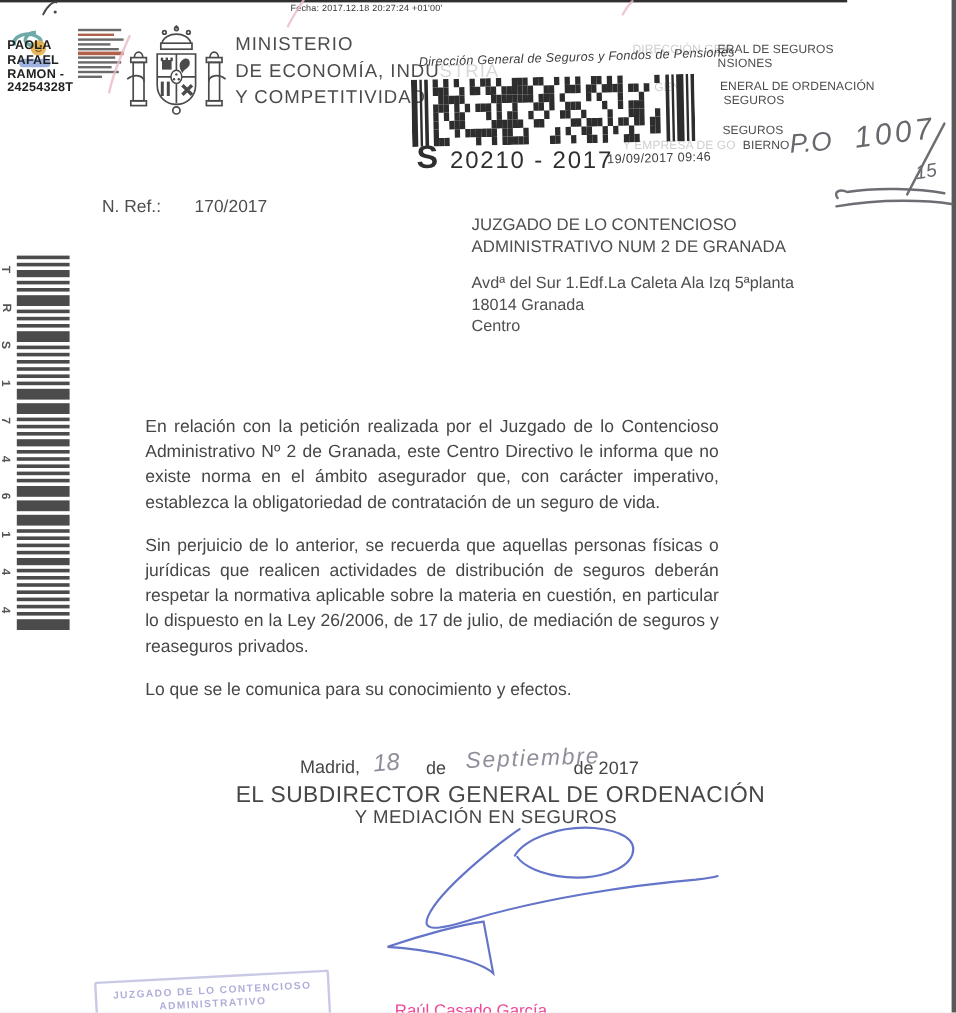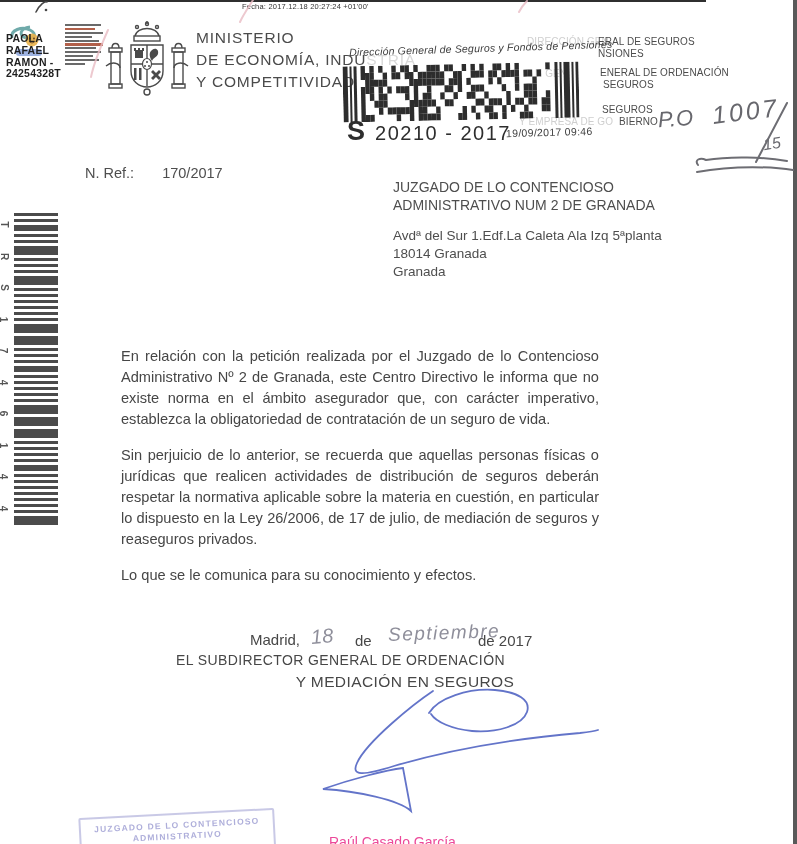--- a/index.html
+++ b/index.html
@@ -68,21 +68,21 @@
              text-align:justify;color:#464646;}
   .body-text p{margin:0 0 15px 16px;}
 
   
   .tk{font-size:15px;color:#474747;white-space:nowrap;}
   .place{left:250px;top:631px;}
   .hwday{left:311px;top:625px;font-size:20px;color:#8f8f9b;transform:rotate(-5deg);}
   .de1{left:355px;top:632px;}
   .hwmonth{left:388px;top:622px;font-size:19px;color:#8f8f9b;letter-spacing:1.5px;transform:rotate(-2deg);z-index:4;}
   .year{left:478px;top:632px;}
-  .sub1{left:176px;top:652px;width:450px;text-align:left;font-size:14px;letter-spacing:.4px;color:#474747;}
+  .sub1{left:192px;top:652px;width:450px;text-align:center;font-size:19px;letter-spacing:.4px;color:#474747;}
   .sub2{left:180px;top:673px;width:450px;text-align:center;font-size:15.5px;letter-spacing:.4px;color:#474747;}
   .signer{left:329px;top:834px;font-size:14px;color:#ec4899;}
 
   
   .court-stamp{left:80px;top:813px;width:196px;height:70px;transform:rotate(-3deg);
                border:2.5px solid rgba(136,136,200,.45);border-radius:2px;
                color:rgba(124,124,195,.62);font-size:8.5px;font-weight:bold;letter-spacing:1.2px;
                text-align:center;line-height:11px;padding-top:5px;box-sizing:border-box;}
 
   .ink-overlay{left:0;top:0;width:797px;height:844px;pointer-events:none;z-index:6;}
@@ -380,21 +380,21 @@
   <div class="abs nref">
     <span>N. Ref.:</span><span class="val">170/2017</span>
   </div>
 
   <div class="abs recipient">
     <div>JUZGADO DE LO CONTENCIOSO</div>
     <div>ADMINISTRATIVO NUM 2 DE GRANADA</div>
     <div class="addr">
       <div>Avdª del Sur 1.Edf.La Caleta Ala Izq 5ªplanta</div>
       <div>18014 Granada</div>
-      <div>Granada</div>
+      <div>Centro</div>
     </div>
   </div>
 
   <div class="abs bc-bars">
       <div style="height:3px;background:#4b4b4b;margin-bottom:3px"></div>
       <div style="height:3px;background:#4b4b4b;margin-bottom:3px"></div>
       <div style="height:6px;background:#4b4b4b;margin-bottom:3px"></div>
       <div style="height:3px;background:#4b4b4b;margin-bottom:3px"></div>
       <div style="height:3px;background:#4b4b4b;margin-bottom:3px"></div>
       <div style="height:9px;background:#4b4b4b;margin-bottom:3px"></div>

